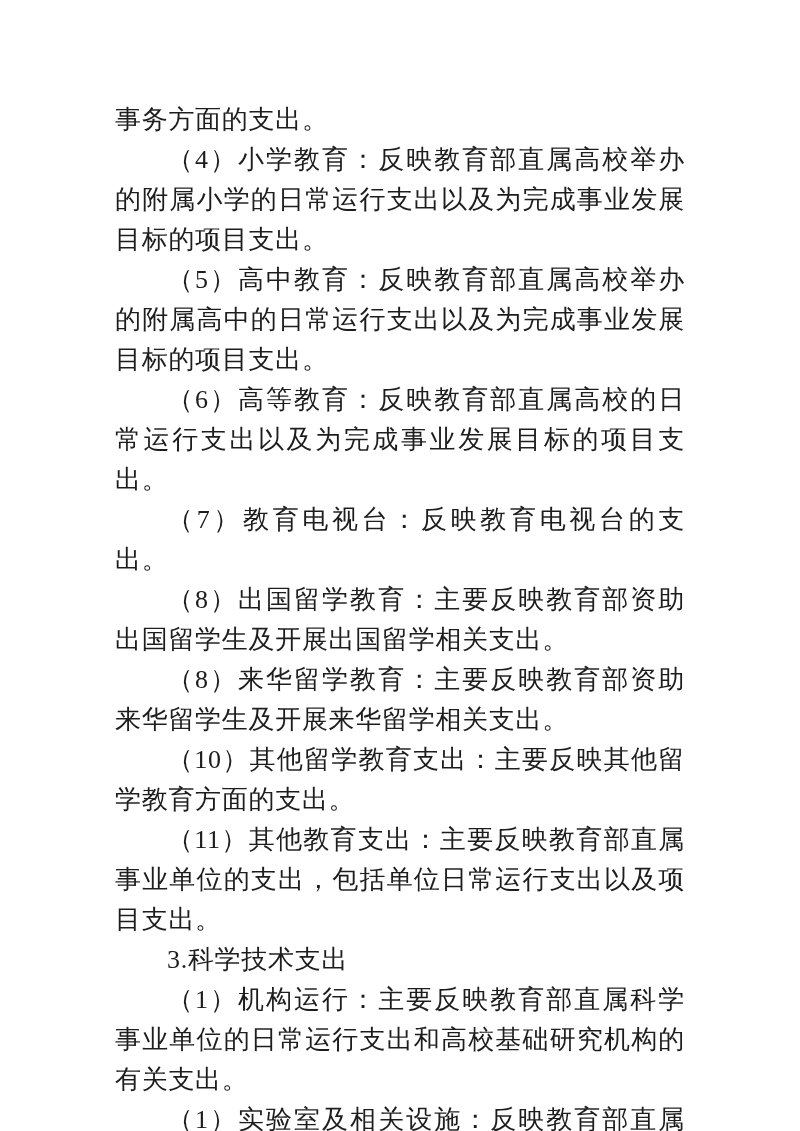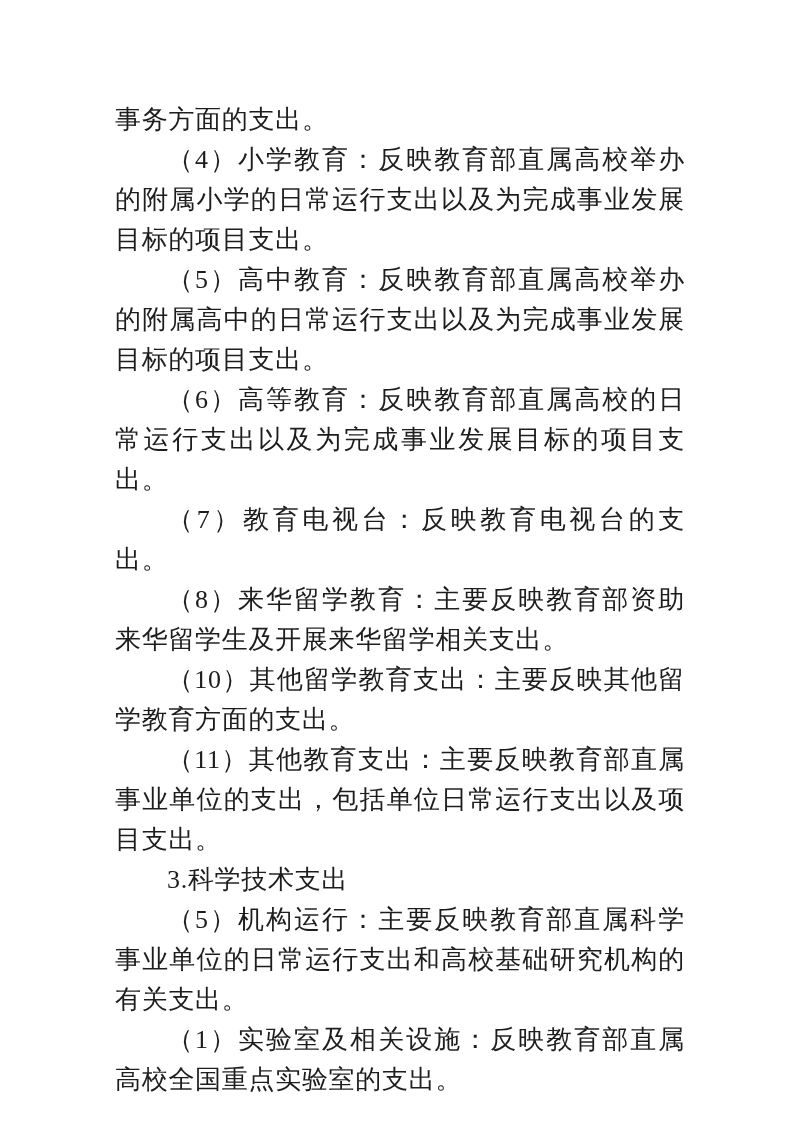--- a/index.html
+++ b/index.html
@@ -40,23 +40,24 @@
 </head>
 <body>
 
 <div>
   <div class="body-text">
     <p class="para cont">事务方面的支出。</p>
     <p class="para">（4）小学教育：反映教育部直属高校举办的附属小学的日常运行支出以及为完成事业发展目标的项目支出。</p>
     <p class="para">（5）高中教育：反映教育部直属高校举办的附属高中的日常运行支出以及为完成事业发展目标的项目支出。</p>
     <p class="para">（6）高等教育：反映教育部直属高校的日常运行支出以及为完成事业发展目标的项目支出。</p>
     <p class="para">（7）教育电视台：反映教育电视台的支出。</p>
+    <p class="para">（8）出国留学教育：主要反映教育部资助出国留学生及开展出国留学相关支出。</p>
     <p class="para">（8）来华留学教育：主要反映教育部资助来华留学生及开展来华留学相关支出。</p>
     <p class="para">（10）其他留学教育支出：主要反映其他留学教育方面的支出。</p>
     <p class="para">（11）其他教育支出：主要反映教育部直属事业单位的支出，包括单位日常运行支出以及项目支出。</p>
     <p class="para">3.科学技术支出</p>
-    <p class="para">（5）机构运行：主要反映教育部直属科学事业单位的日常运行支出和高校基础研究机构的有关支出。</p>
+    <p class="para">（1）机构运行：主要反映教育部直属科学事业单位的日常运行支出和高校基础研究机构的有关支出。</p>
     <p class="para">（1）实验室及相关设施：反映教育部直属高校全国重点实验室的支出。</p>
   </div>
   <div class="footer">
     <span>— 42 —</span>
   </div>
 </div>
 
 </body></html>

